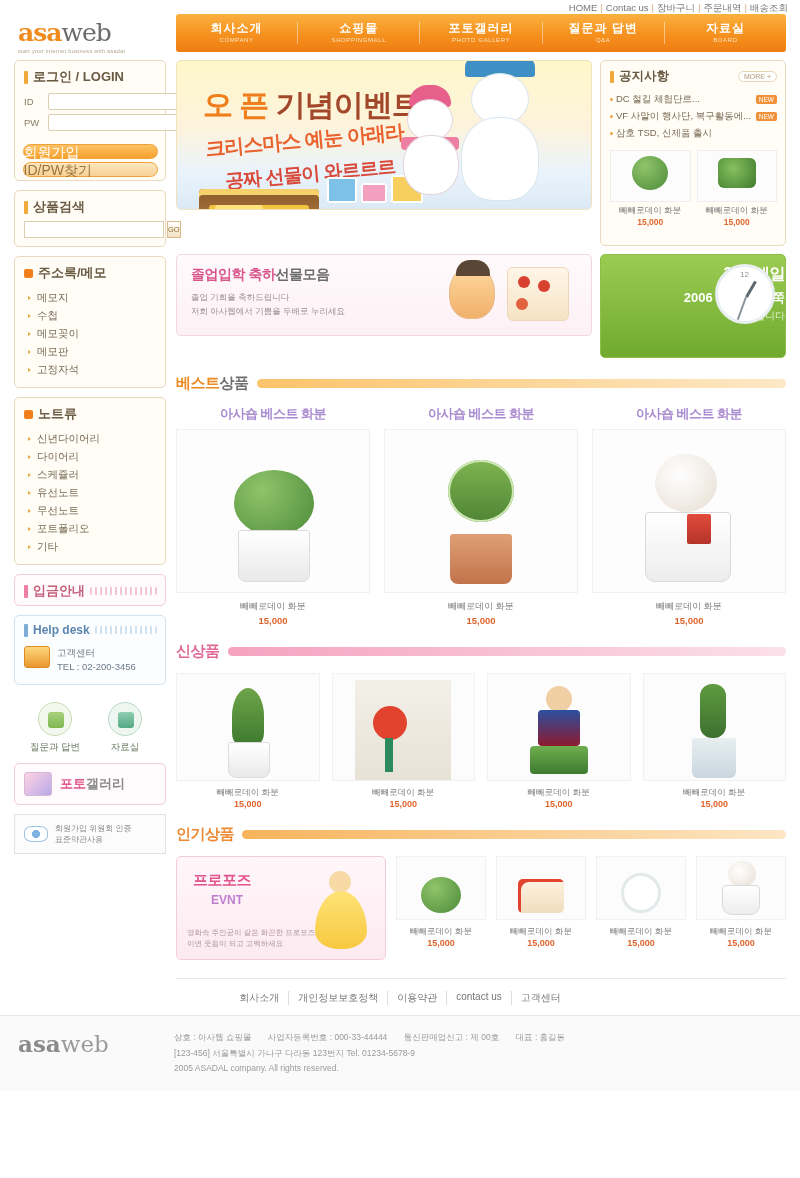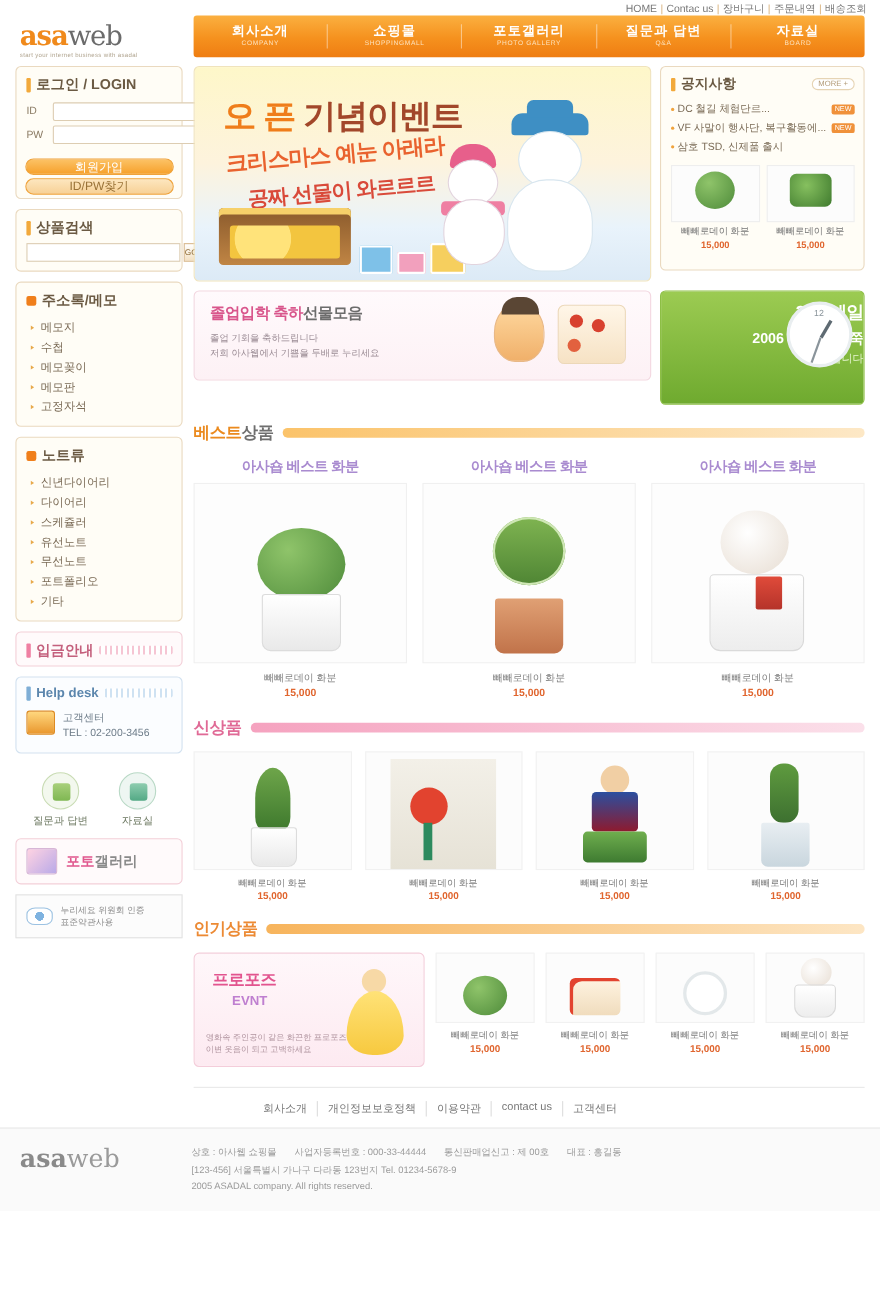--- a/index.html
+++ b/index.html
@@ -64,21 +64,21 @@
   }
   .login-wrap { display: flex; padding: 2px 8px 6px 9px; gap: 5px; align-items: center;}
   .login-fields { flex: 1; }
   .loginbtn {
     width: 34px; height: 36px; border: 1px solid #e4b27a; border-radius: 3px;
     background: linear-gradient(#fff,#ffeccf); color: #c2751a; font-size: 8.5px;
     cursor: pointer; font-weight: bold;
   }
   .pillbtn {
     display: block; width: 90%; margin: 3px auto; height: 15px; line-height: 14px;
-    border-radius: 8px; text-align: center; font-size: 11px; color: #fff; cursor: pointer;
+    border-radius: 8px; font-size: 14px; color: #fff; cursor: pointer;
     background: linear-gradient(#fcc265,#f6a12c); border: 1px solid #efa23a;
   }
   .pillbtn.gray { background: linear-gradient(#fde6bf,#f7d196); color:#9a7338; }
 
   .search-row { display: flex; gap: 3px; padding: 0 8px 8px 9px; }
   .search-row input { flex: 1; height: 17px; border: 1px solid #ddcdb2; font-size:10px; padding:0 3px; }
   .gobtn {
     width: 20px; height: 17px; font-size: 7.5px; border: 1px solid #d9b98e;
     background: linear-gradient(#fff,#f3e0c2); color: #8d6a33; cursor: pointer;
   }
@@ -126,21 +126,21 @@
   .photobox .t1{font-size:13px;font-weight:bold;color:#e0588e;}
   .photobox .t1 em{font-style:normal;color:#8a8a8a;}
 
   .certbox { border:1px solid #e2e2e2; background:#fcfcfc; display:flex;align-items:center;gap:7px;padding:8px 9px; }
   .certicon{width:24px;height:16px;border-radius:8px/6px;flex:none;background:radial-gradient(circle at 50% 50%,#7fb3e0 0 30%,#fff 31%);border:1px solid #9cc2e2;}
   .certbox .ct{font-size:8px;color:#8b8b8b;line-height:1.4;}
 
   
   .toprow { display: flex; gap: 8px; }
   .visual {
-    flex: 1; height: 196px; border-radius: 5px; overflow:hidden; position: relative;
+    flex: 1; height: 150px; border-radius: 5px; overflow:hidden; position: relative;
     background: linear-gradient(#fef7c9 0%, #fdf3dd 45%, #e9f3fb 75%, #dceaf6 100%);
     border: 1px solid #f0e3bc;
   }
   .visual .hl1 { position:absolute; left:26px; top:24px; font-size:30px; font-weight:bold; color:#ef7d1a; letter-spacing:-1px;}
   .visual .hl1 .b { color:#a2472a; }
   .visual .hl2 { position:absolute; left:28px; top:66px; font-size:20px; font-weight:bold; color:#e9622e; letter-spacing:-1px; transform: rotate(-5deg);}
   .visual .hl3 { position:absolute; left:48px; top:100px; font-size:19px; font-weight:bold; color:#d94a3a; letter-spacing:-1px; transform: rotate(-5deg);}
   .treasure{position:absolute;left:22px;top:128px;width:120px;height:52px;background:linear-gradient(#8a5a2c,#c08544);border-radius:4px;box-shadow:inset 0 6px 0 #f6d06a;}
   .treasure:after{content:"";position:absolute;left:10px;top:16px;width:100px;height:30px;background:radial-gradient(circle at 30% 40%,#ffe37a 0 35%,#f3c53f 36% 100%);border-radius:3px;}
   .snowman{position:absolute;right:48px;bottom:8px;width:86px;height:150px;}
@@ -395,21 +395,21 @@
       </div>
 
       <div class="sbox pinkbox photobox">
         <span class="photoicon"></span>
         <div class="t1"><span>포토</span><em>갤러리</em></div>
       </div>
 
       <div class="certbox">
         <span class="certicon"></span>
         <div class="ct">
-          <div>누리세요 위원회 인증</div>
+          <div>회원가입 위원회 인증</div>
           <div>표준약관사용</div>
         </div>
       </div>
 
     </div>
 
     <div class="content">
 
       <div class="toprow">
 

